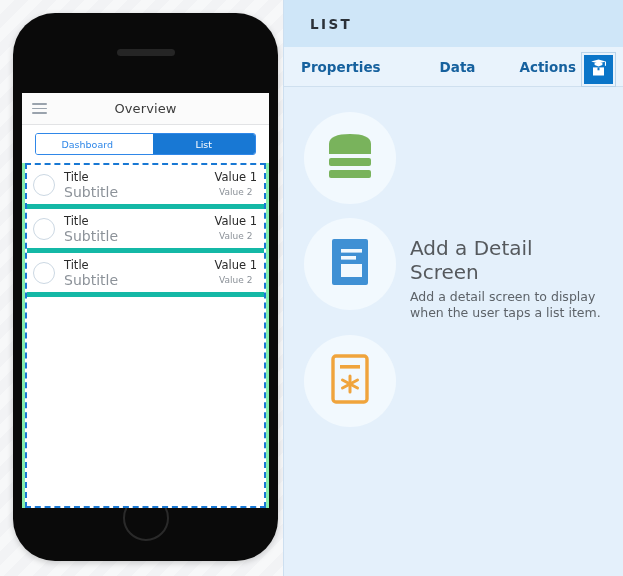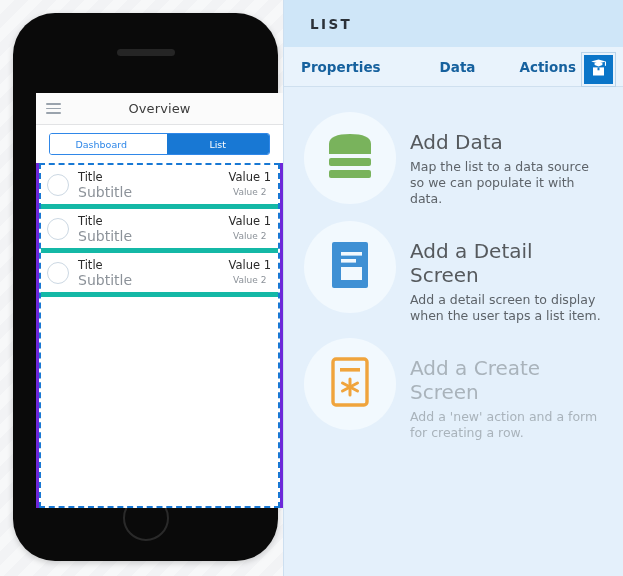--- a/index.html
+++ b/index.html
@@ -58,25 +58,25 @@
     bottom: 20px;
     width: 46px;
     height: 46px;
     border-radius: 50%;
     border: 2px solid #2a2a2a;
     box-sizing: border-box;
   }
 
   .screen {
     position: absolute;
-    left: 23px;
+    left: 9px;
     top: 80px;
     width: 247px;
     height: 415px;
-    background: #6d28d9;
+    background: #86efac;
     overflow: hidden;
   }
 
   
   .app-nav {
     position: relative;
     height: 31px;
     background: #fbfbfb;
     border-bottom: 1px solid #e2e3e5;
     display: flex;
@@ -384,24 +384,20 @@
 
       <div class="card">
         <div class="card-badge">
           <span>
             <svg width="46" height="49" viewBox="0 0 46 49">
               <path d="M2 12 C2 5, 10 2, 23 2 C36 2, 44 5, 44 12 L44 22 L2 22 Z" fill="#79b35c"></path>
               <rect x="2" y="26" width="42" height="8" rx="2" fill="#79b35c"></rect>
               <rect x="2" y="38" width="42" height="8" rx="2" fill="#79b35c"></rect>
             </svg>
           </span>
-        </div>
-        <div class="card-text">
-          <div class="card-title">Add Data</div>
-          <div class="card-desc">Map the list to a data source so we can populate it with data.</div>
         </div>
       </div>
 
       <div class="card">
         <div class="card-badge">
           <span>
             <svg width="38" height="48" viewBox="0 0 38 48">
               <rect x="1" y="1" width="36" height="46" rx="2" fill="#3f90d4"></rect>
               <rect x="10" y="11" width="21" height="3.6" fill="#f2f9fe"></rect>
               <rect x="10" y="18" width="15" height="3.6" fill="#f2f9fe"></rect>
@@ -422,22 +418,18 @@
               <rect x="2" y="2" width="34" height="46" rx="3" fill="none" stroke="#f0a43c" stroke-width="3.4"></rect>
               <rect x="9" y="11" width="20" height="3.6" fill="#f0a43c"></rect>
               <g stroke="#f0a43c" stroke-width="3" stroke-linecap="round">
                 <line x1="19" y1="22" x2="19" y2="38"></line>
                 <line x1="11.5" y1="26" x2="26.5" y2="34"></line>
                 <line x1="26.5" y1="26" x2="11.5" y2="34"></line>
               </g>
             </svg>
           </span>
         </div>
-        <div class="card-text">
-          <div class="card-title">Add a Create Screen</div>
-          <div class="card-desc">Add a 'new' action and a form for creating a row.</div>
-        </div>
       </div>
 
     </div>
   </div>
 
 </div>
 
 </body></html>

